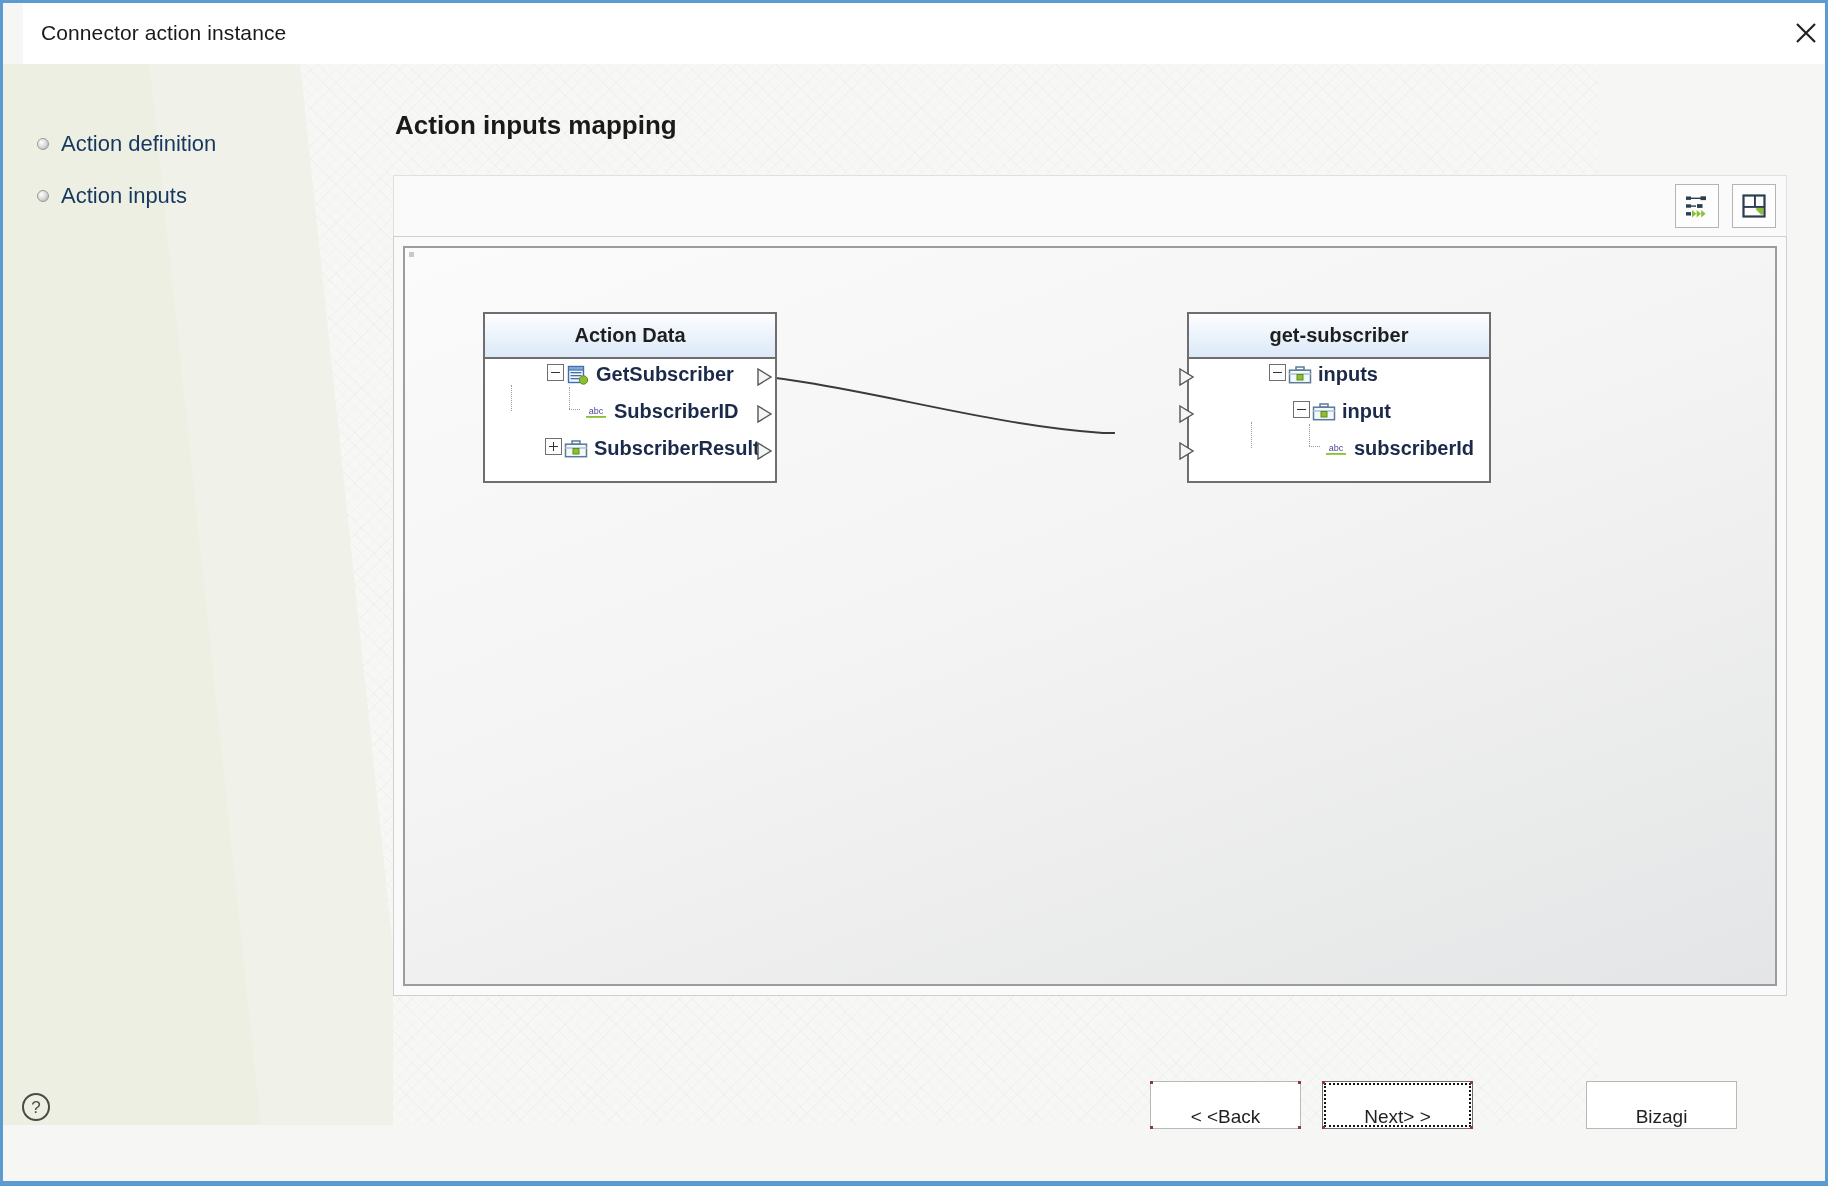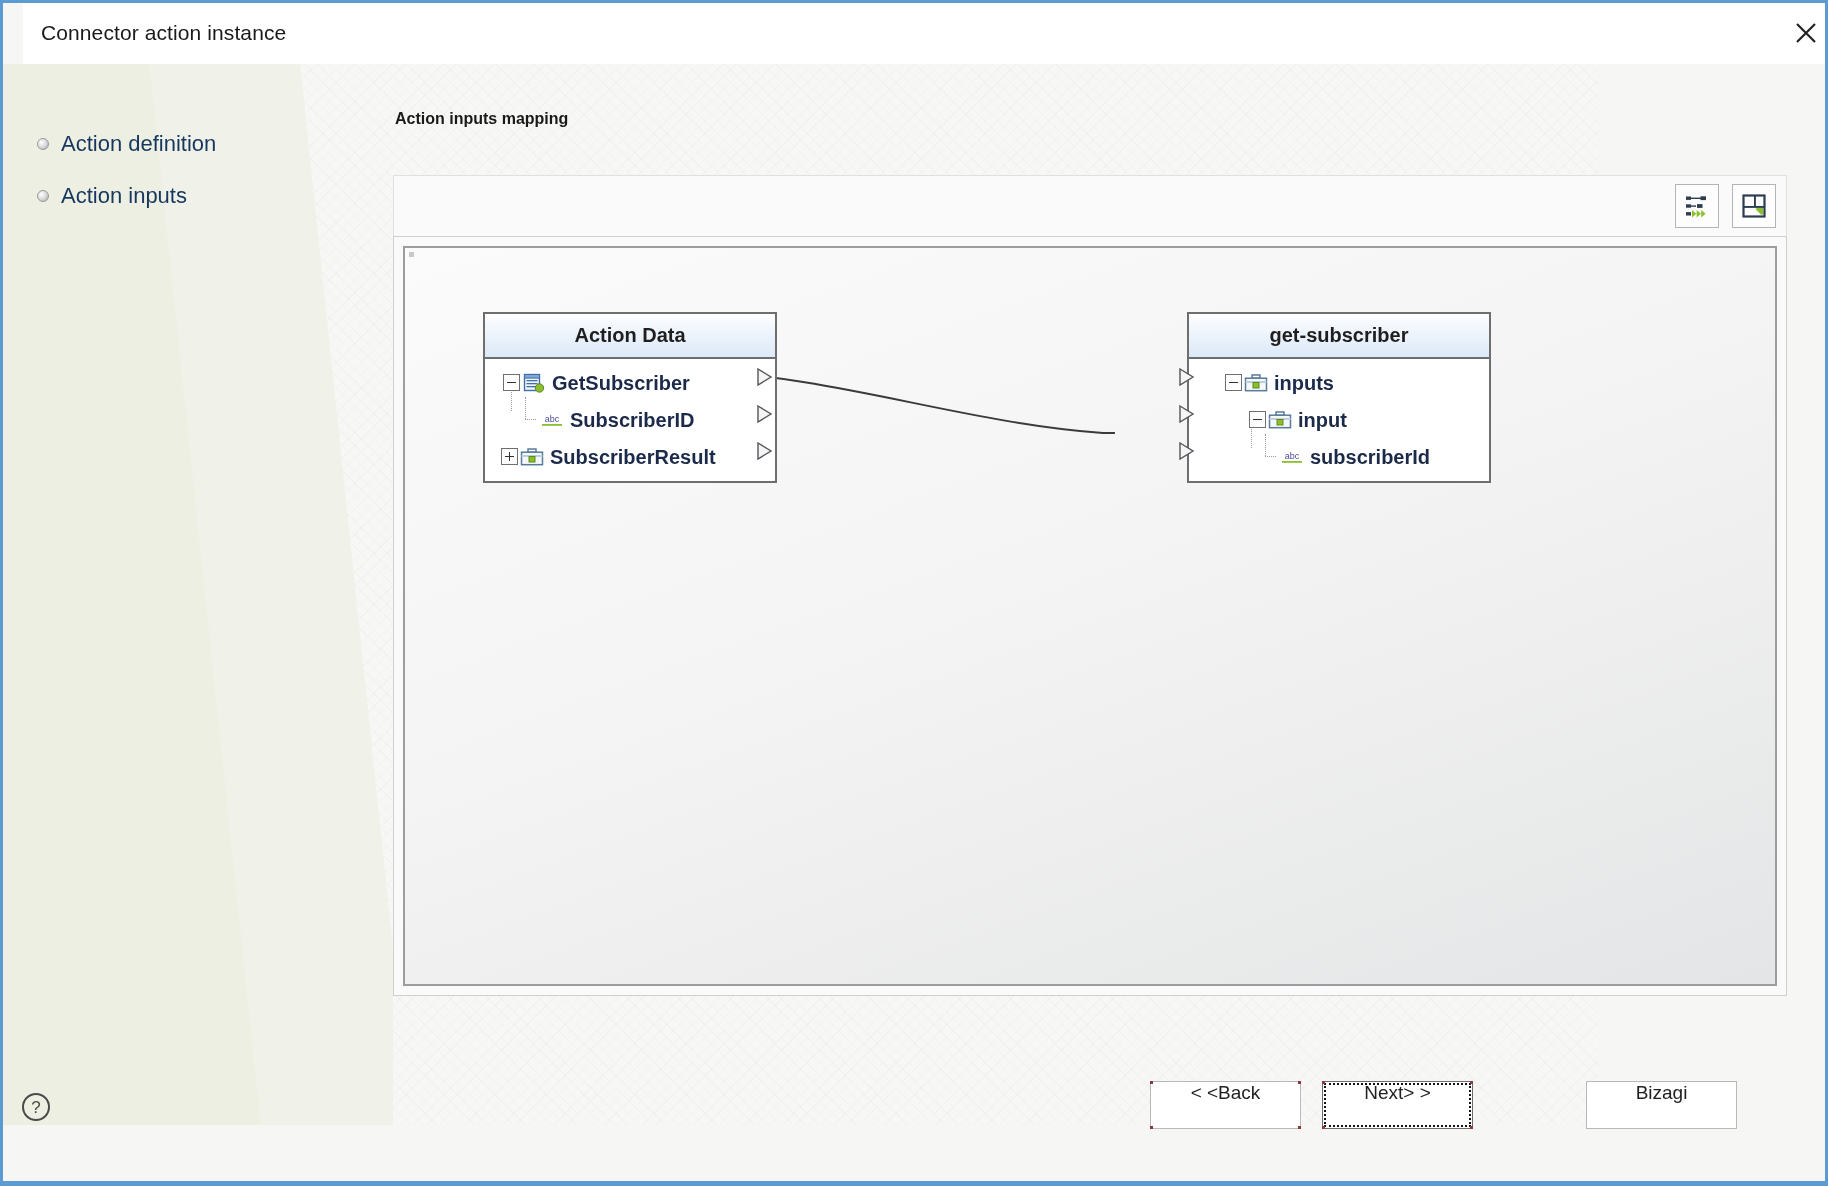--- a/index.html
+++ b/index.html
@@ -137,21 +137,21 @@
     position: absolute;
     left: 390px;
     top: 0;
     width: 1432px;
     height: 1061px;
   }
   #page-heading {
     position: absolute;
     left: 2px;
     top: 46px;
-    font-size: 16px;
+    font-size: 26px;
     font-weight: bold;
     color: #1a1a1a;
     white-space: nowrap;
   }
 
   
   #toolbar-strip {
     position: absolute;
     left: 0px;
     top: 111px;
@@ -237,22 +237,22 @@
     white-space: nowrap;
   }
   .node-body {
     position: relative;
     padding: 5px 0 6px 0;
   }
   .tree-row {
     position: relative;
     height: 37px;
     display: flex;
-    align-items: center;
     white-space: nowrap;
+    margin-left: 44px;
   }
   .tree-row .row-label {
     font-size: 20px;
     font-weight: bold;
     color: #1c2a4a;
     line-height: 1;
   }
 
   
   .expander {
@@ -359,21 +359,21 @@
     width: 151px;
     height: 48px;
     background: #ffffff;
     border: 1px solid #b9b9b9;
     box-sizing: border-box;
     font-family: "Liberation Sans", sans-serif;
     font-size: 19px;
     color: #1f1f1f;
     cursor: pointer;
     display: flex;
-    align-items: flex-start;
+    align-items: flex-end;
     justify-content: center;
     white-space: nowrap;
   }
   .wiz-btn .corner {
     position: absolute;
     width: 3px;
     height: 3px;
     background: #8a3a3a;
   }
   .wiz-btn .c-tl { left: -1px; top: -1px; }

